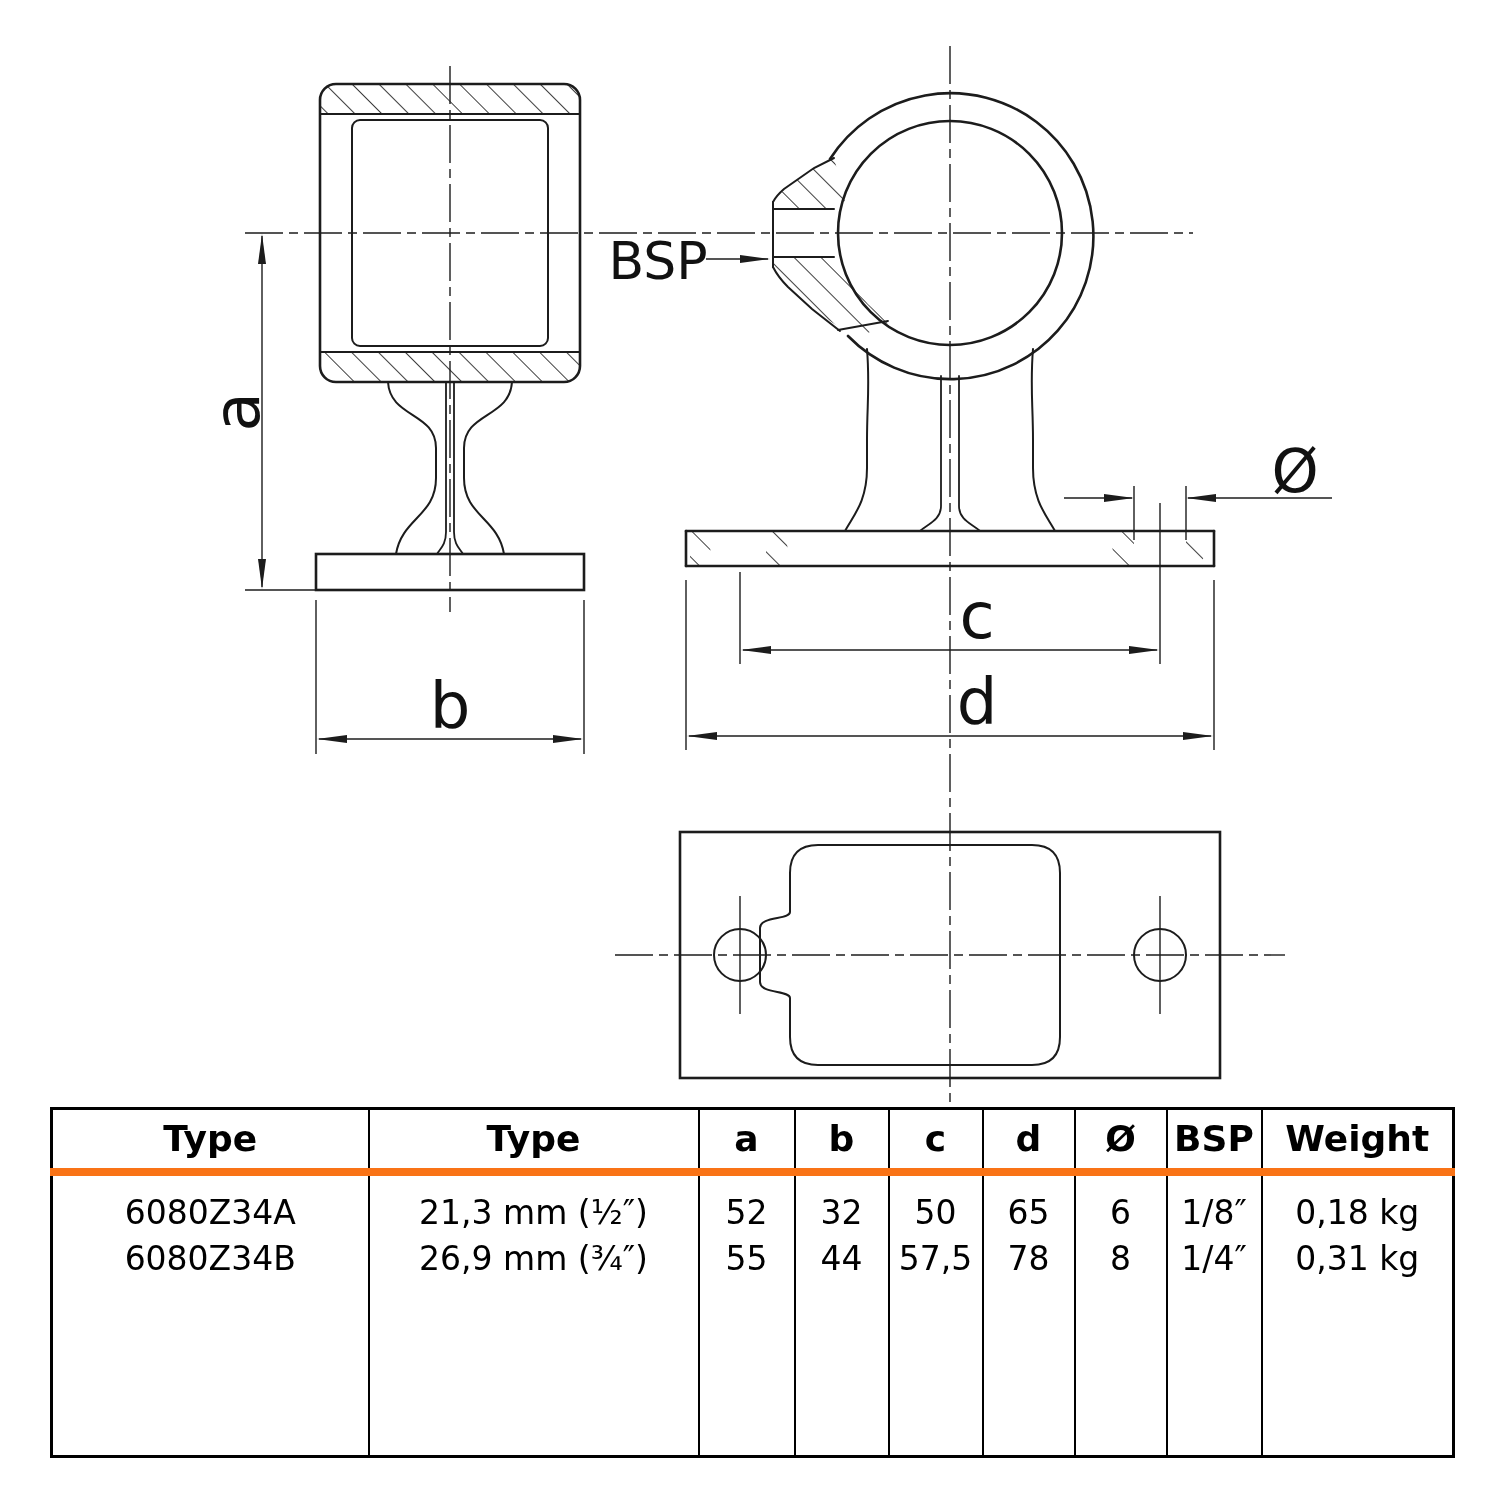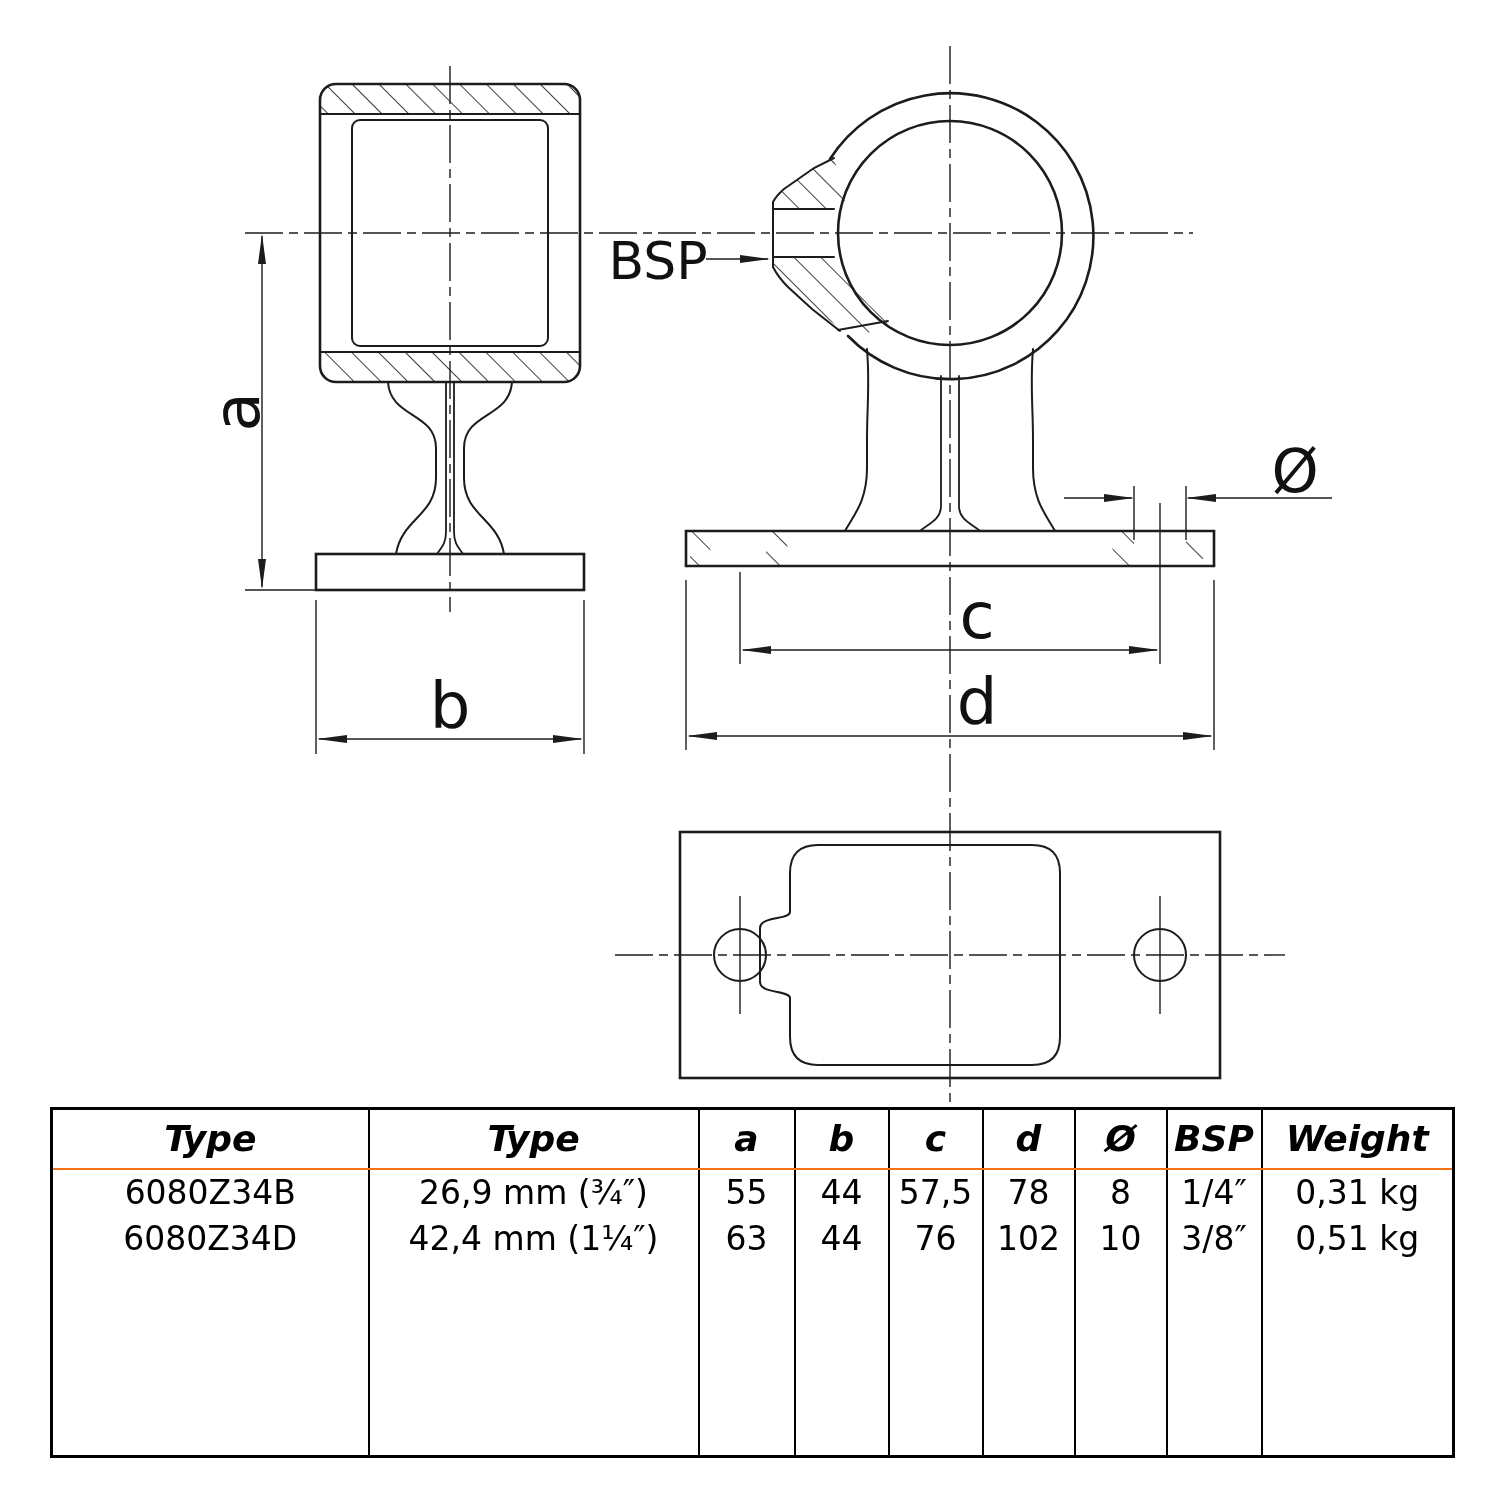--- a/index.html
+++ b/index.html
@@ -7,22 +7,22 @@
          font-family:"DejaVu Sans","Liberation Sans",sans-serif;color:#111;}
   #drawing{position:absolute;left:0;top:0;}
   svg text{fill:#111;}
   .lbl{font-size:64px;}
   .lbl-bsp{font-size:52px;}
   .lbl-dia{font-size:60px;}
 
   table.spec{position:absolute;left:50px;top:1107px;width:1402px;height:351px;
              border-collapse:collapse;table-layout:fixed;
              border:3px solid #000;font-size:33px;line-height:1.15;color:#000;}
-  table.spec th{border-bottom:2px solid #f97316;font-size:36px;font-weight:bold;height:58px;
-                text-align:center;padding:0;font-style:italic;}
+  table.spec th{border-bottom:8px solid #f97316;font-size:36px;font-weight:bold;height:58px;
+                text-align:center;padding:0;}
   table.spec th,table.spec td{border-left:2px solid #000;}
   table.spec th:first-child,table.spec td:first-child{border-left:none;}
   table.spec td{text-align:center;padding:0;height:46px;vertical-align:middle;}
   table.spec tr.first td{padding-top:14px;}
   table.spec tr.filler td{height:auto;}
 </style>
 </head>
 <body>
 
 <div id="stage">
@@ -161,42 +161,42 @@
       <th>a</th>
       <th>b</th>
       <th>c</th>
       <th>d</th>
       <th>Ø</th>
       <th>BSP</th>
       <th>Weight</th>
     </tr>
   </thead>
   <tbody>
+    <tr class="first">
+      <td>6080Z34A</td>
+      <td>21,3 mm (½″)</td>
+      <td>52</td>
+      <td>32</td>
+      <td>50</td>
+      <td>65</td>
+      <td>6</td>
+      <td>1/8″</td>
+      <td>0,18 kg</td>
+    </tr>
     <tr>
       <td>6080Z34B</td>
       <td>26,9 mm (¾″)</td>
       <td>55</td>
       <td>44</td>
       <td>57,5</td>
       <td>78</td>
       <td>8</td>
       <td>1/4″</td>
       <td>0,31 kg</td>
     </tr>
-    <tr>
-      <td>6080Z34D</td>
-      <td>42,4 mm (1¼″)</td>
-      <td>63</td>
-      <td>44</td>
-      <td>76</td>
-      <td>102</td>
-      <td>10</td>
-      <td>3/8″</td>
-      <td>0,51 kg</td>
-    </tr>
     <tr class="filler">
       <td></td>
           <td></td>
       <td></td>
           <td></td>
       <td></td>
           <td></td>
       <td></td>
           <td></td>
       <td></td>

